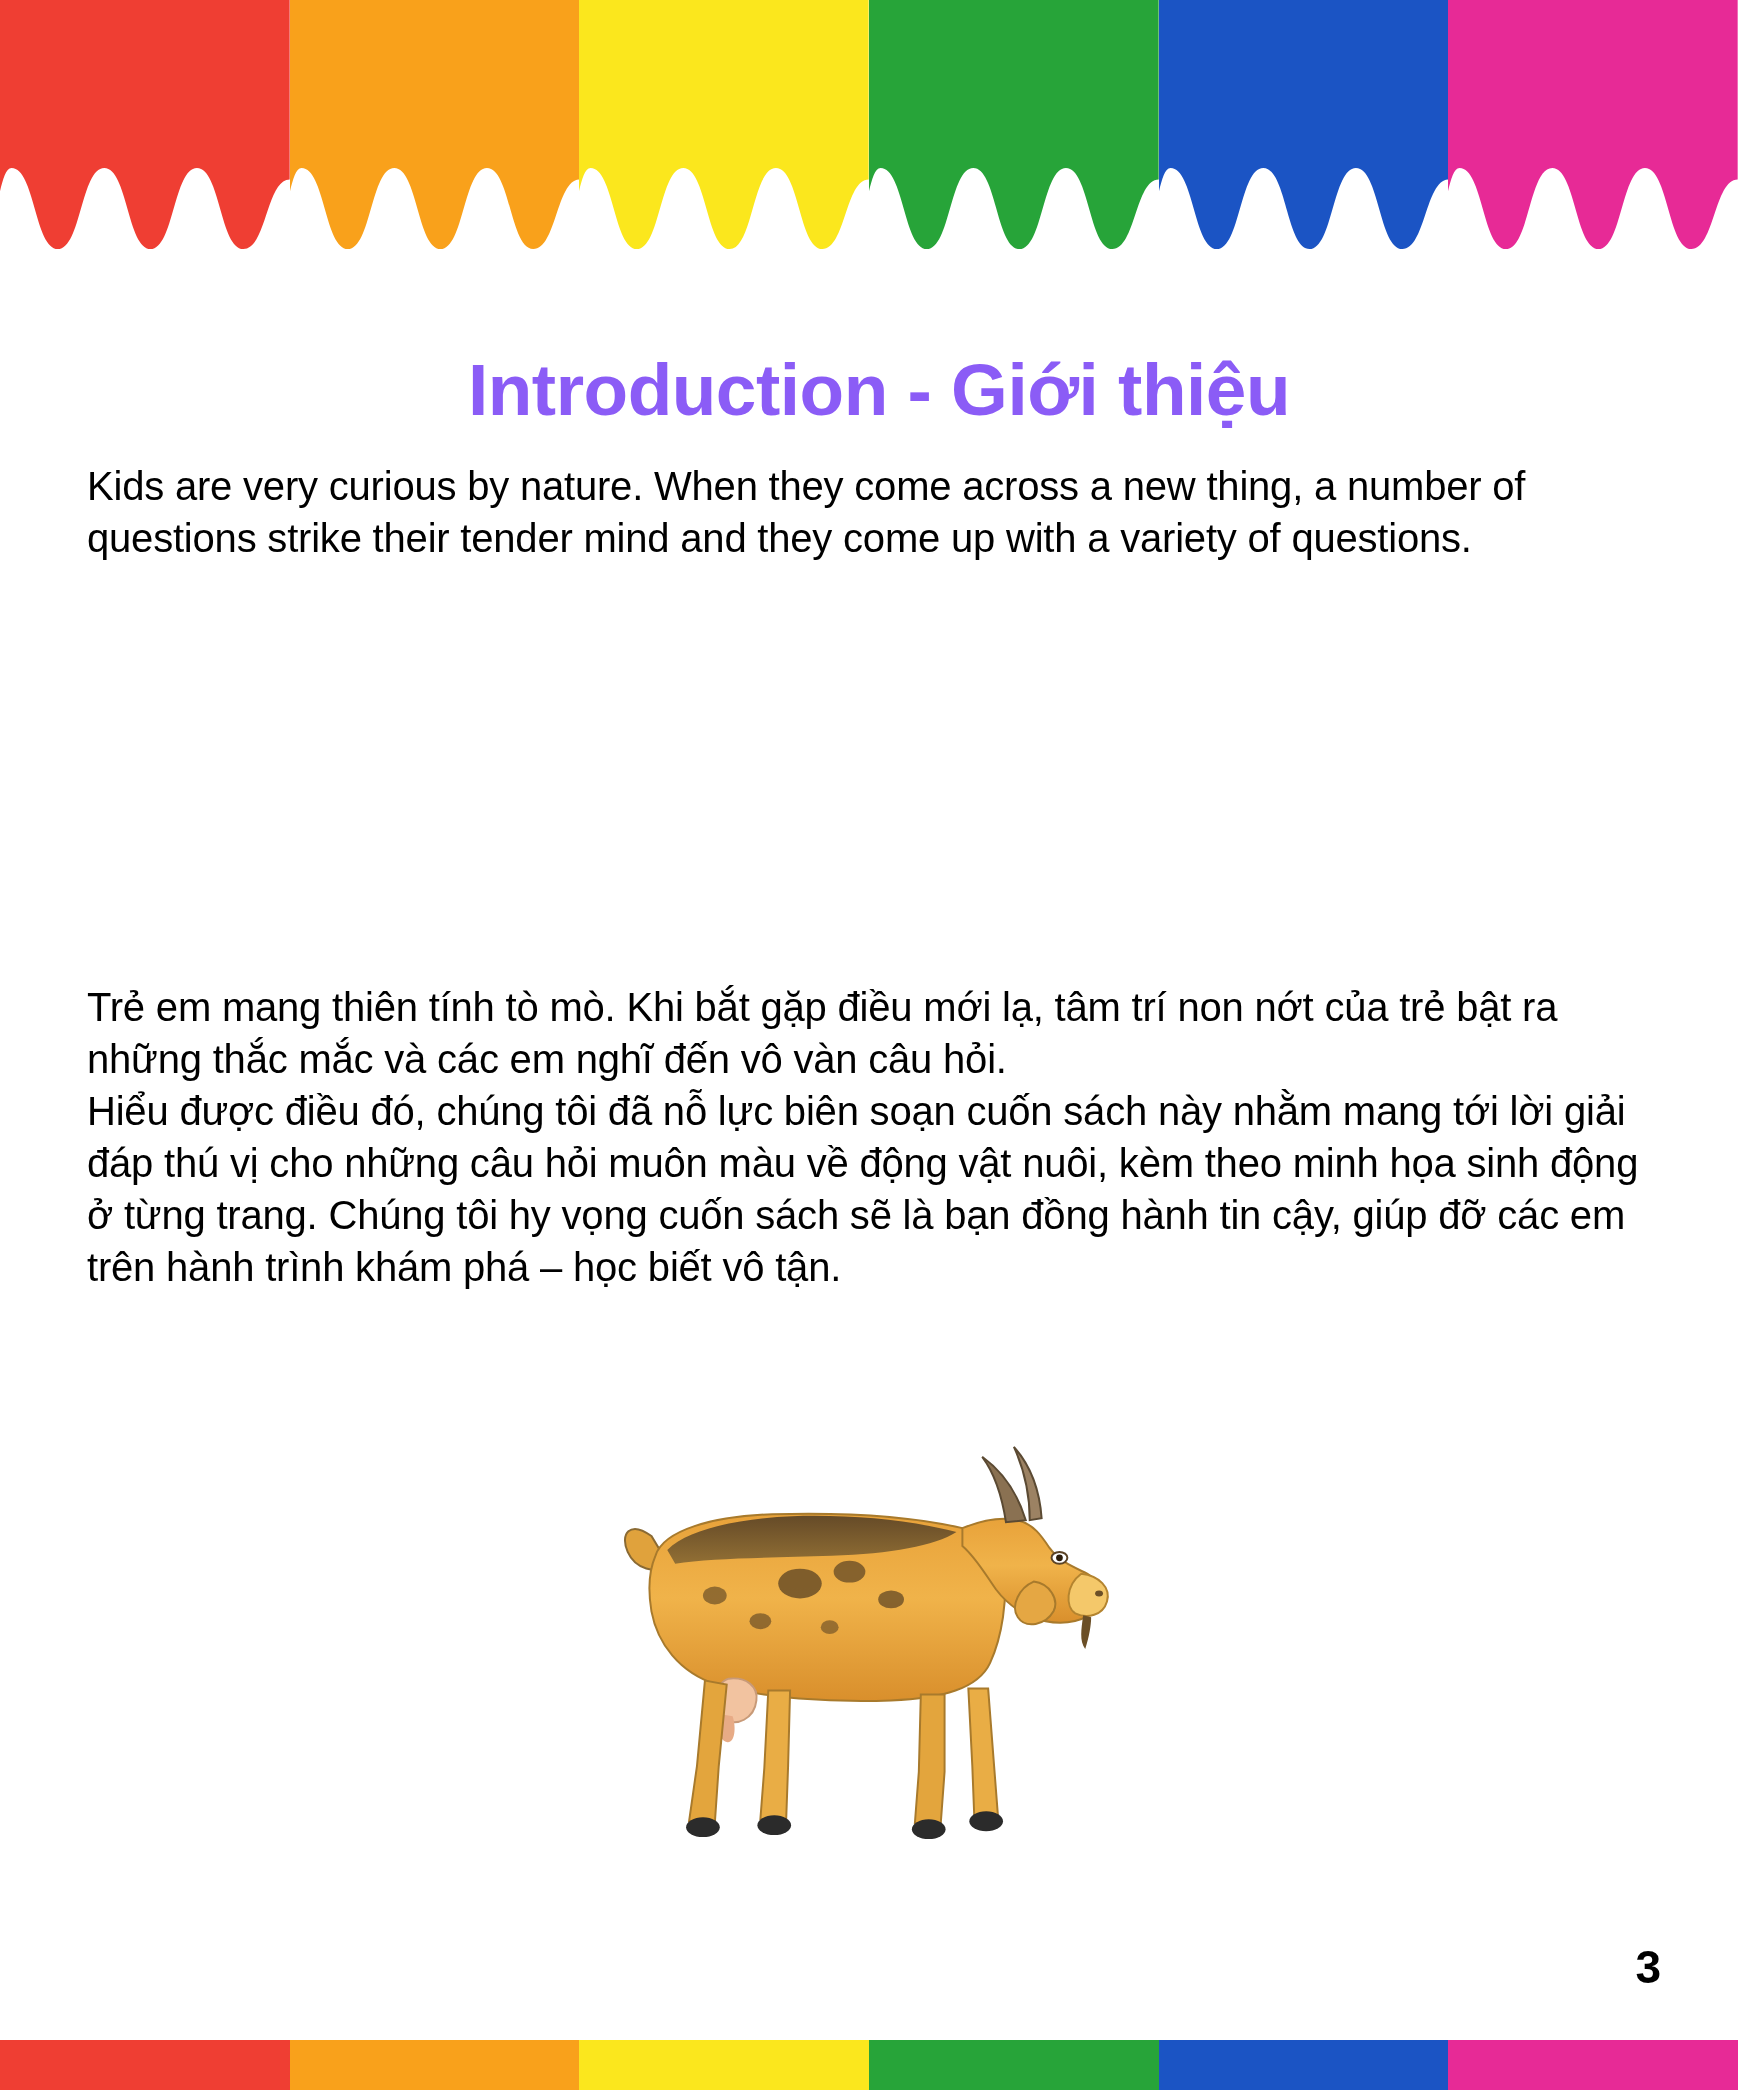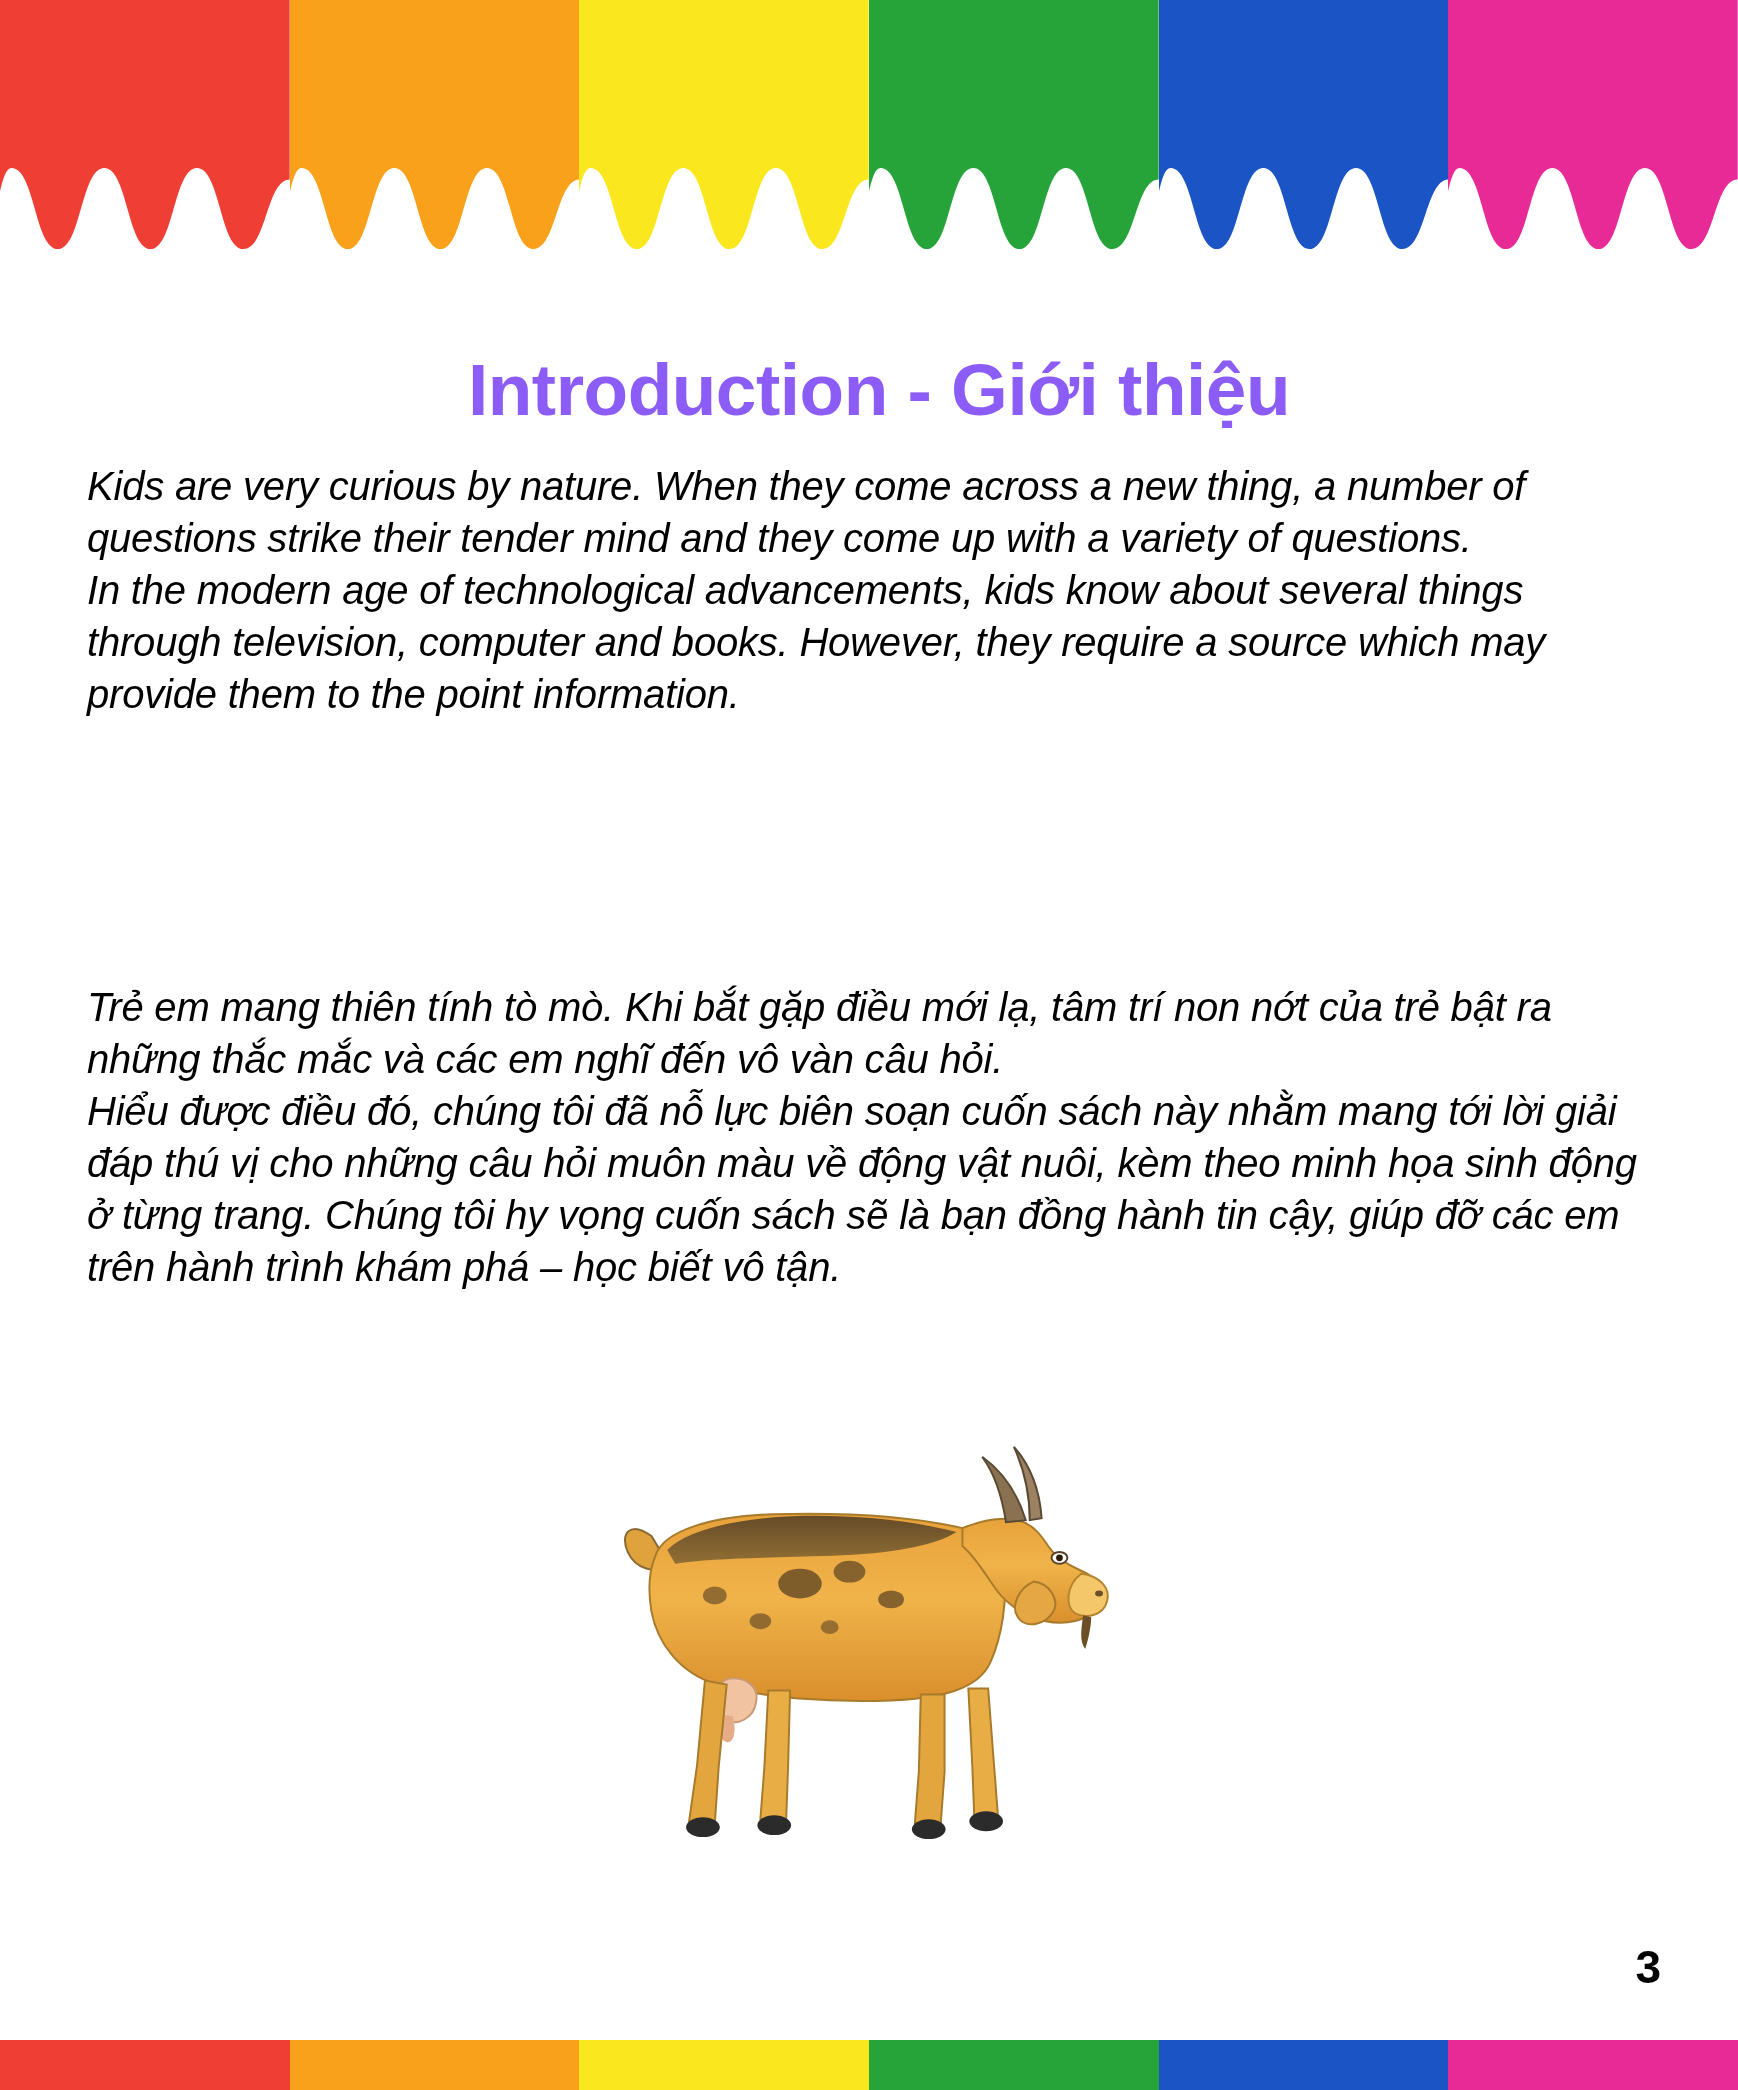--- a/index.html
+++ b/index.html
@@ -75,21 +75,20 @@
     position: absolute;
     left: 87px;
     width: 1574px;
     font-size: 40px;
     line-height: 1.30;
     color: #000000;
     letter-spacing: -0.2px;
   }
   .body-block p {
     margin: 0;
-    font-style: italic;
   }
   .block-en { top: 287px; }
   .block-vi { top: 808px; }
 
   
   .goat-wrap {
     position: absolute;
     left: 594px;
     top: 1252px;
     width: 614px;
@@ -146,21 +145,20 @@
     </svg>
   </div>
 </div>
 
 <div class="page-content">
 
   <h1 class="title">Introduction - Giới thiệu</h1>
 
   <div class="body-block block-en">
     <p>Kids are very curious by nature. When they come across a new thing, a number of questions strike their tender mind and they come up with a variety of questions.</p>
-    <p>In the modern age of technological advancements, kids know about several things through television, computer and books. However, they require a source which may provide them to the point information.</p>
   </div>
 
   <div class="body-block block-vi">
     <p>Trẻ em mang thiên tính tò mò. Khi bắt gặp điều mới lạ, tâm trí non nớt của trẻ bật ra những thắc mắc và các em nghĩ đến vô vàn câu hỏi.</p>
     <p>Hiểu được điều đó, chúng tôi đã nỗ lực biên soạn cuốn sách này nhằm mang tới lời giải đáp thú vị cho những câu hỏi muôn màu về động vật nuôi, kèm theo minh họa sinh động ở từng trang. Chúng tôi hy vọng cuốn sách sẽ là bạn đồng hành tin cậy, giúp đỡ các em trên hành trình khám phá – học biết vô tận.</p>
   </div>
 
   <div class="goat-wrap">
     <svg viewBox="0 0 620 440">
       <defs>

